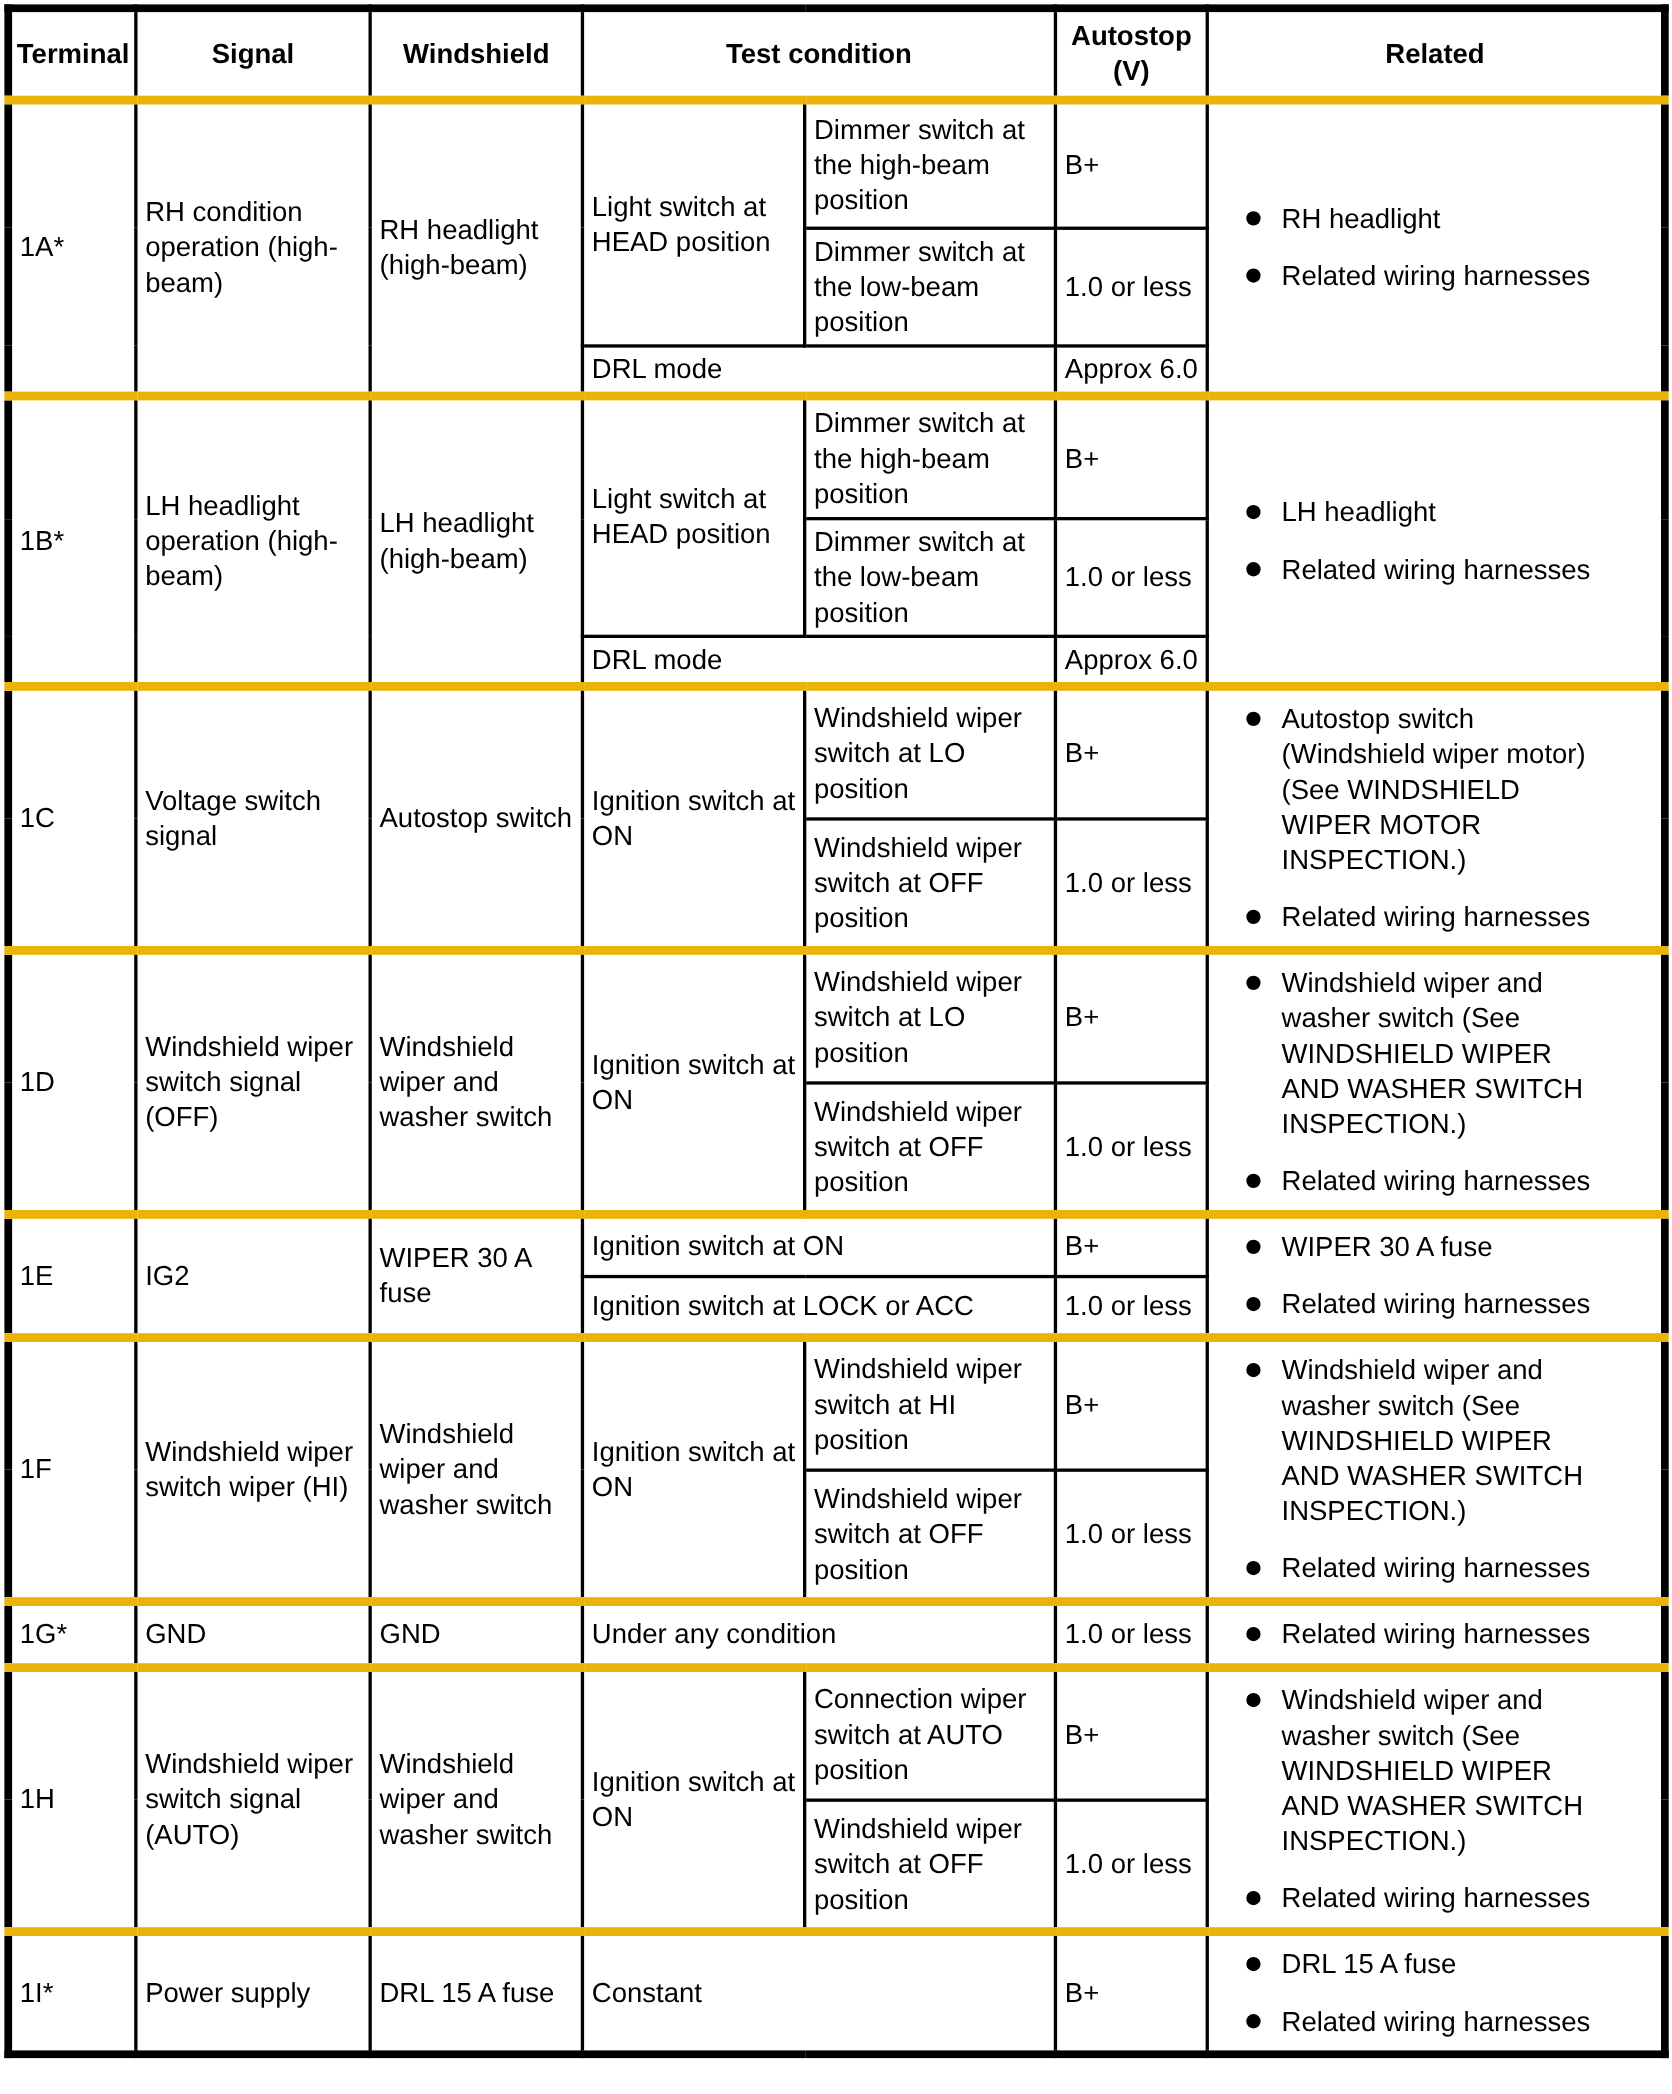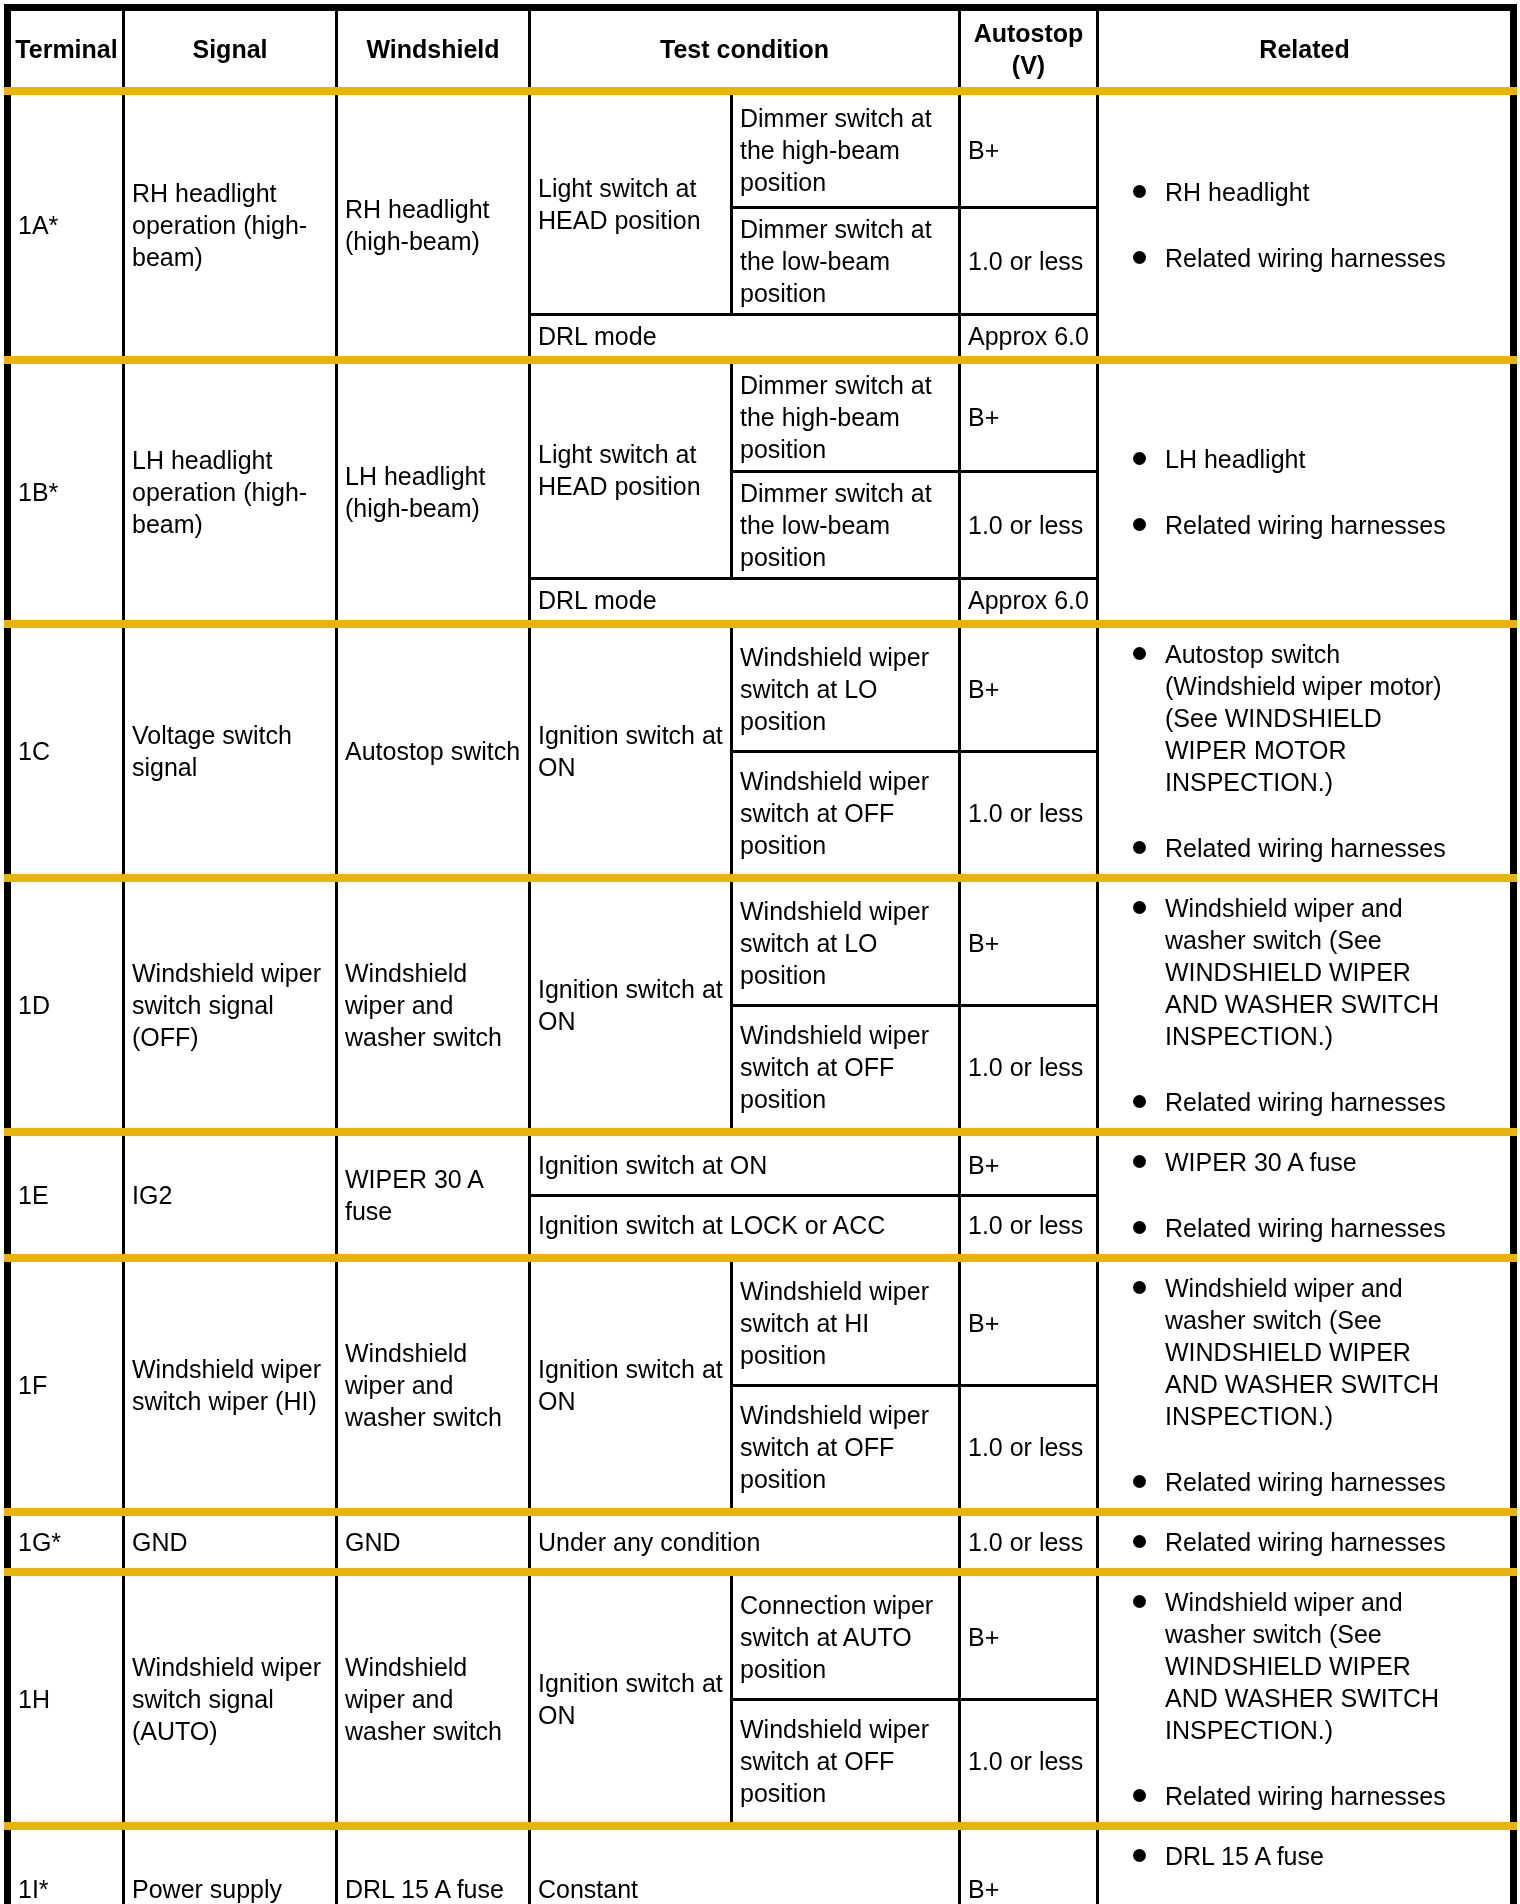--- a/index.html
+++ b/index.html
@@ -26,21 +26,21 @@
     font-weight: bold;
     text-align: center;
     padding: 6px 4px;
   }
   tr.gs > td { border-top: 8px solid #eab308; }
   thead th { border-bottom: 5px solid #000; }
   td.c-act { padding: 10px 6px; }
   .acts {
     display: flex;
     flex-direction: column;
-    gap: 34px;
+    gap: 20px;
     padding-left: 28px;
   }
   .bi { display: flex; gap: 19px; align-items: flex-start; }
   .bi > .txt { max-width: 302px; display: inline-block; }
   .dot {
     flex: none;
     width: 13px;
     height: 13px;
     margin-top: 9px;
     border-radius: 50%;
@@ -68,21 +68,21 @@
       <th>Windshield</th>
       <th colspan="2">Test condition</th>
       <th>Autostop (V)</th>
       <th>Related</th>
     </tr>
   </thead>
   <tbody>
 
     <tr class="gs" style="height:116px">
       <td rowspan="3">1A*</td>
-      <td rowspan="3">RH headlight operation (high-beam)</td>
+      <td rowspan="3">RH condition operation (high-beam)</td>
       <td rowspan="3">RH headlight (high-beam)</td>
       <td rowspan="2">Light switch at HEAD position</td>
       <td>Dimmer switch at the high-beam position</td>
       <td>B+</td>
       <td rowspan="3" class="c-act">
         <div class="acts">
           <div class="bi">
                 <span class="dot"></span>
                 <span class="txt">RH headlight</span>
               </div>

